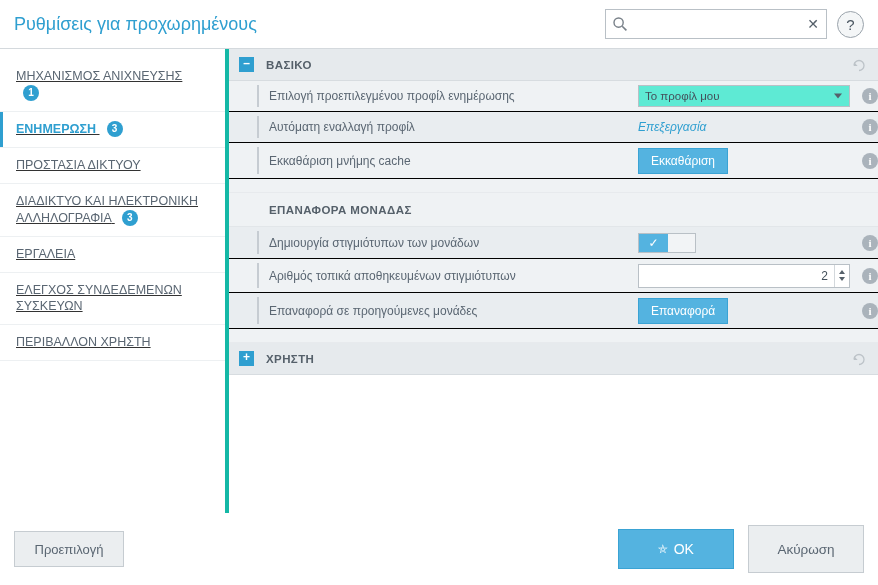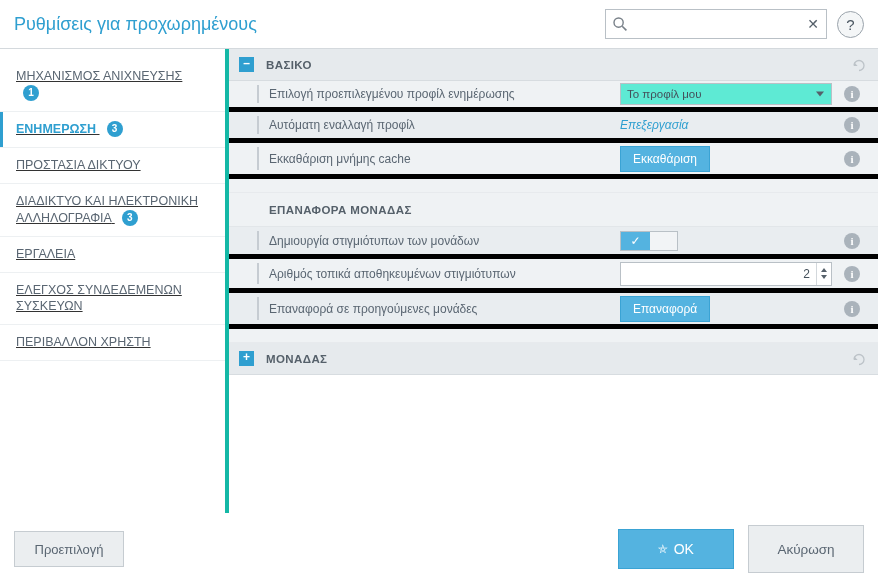--- a/index.html
+++ b/index.html
@@ -206,24 +206,24 @@
     letter-spacing: 0.4px;
     color: #55606a;
     font-weight: bold;
   }
 
   .row {
     height: 31px;
     display: flex;
     align-items: center;
     padding-left: 40px;
-    padding-right: 18px;
+    padding-right: 0;
     position: relative;
     background: #eff2f4;
-    border-bottom: 5px solid #000000;
+    border-bottom: 1px solid #000000;
   }
   .row.alt { background: #e9edf0; }
   .row .tick {
     position: absolute;
     left: 28px; top: 4px; bottom: 4px;
     width: 2px;
     background: #c6ccd2;
   }
   .row-label {
     font-size: 12px;
@@ -561,21 +561,21 @@
         <span class="control">
           <button class="btn-blue">Επαναφορά</button>
         </span>
         <span class="info-icon">i</span>
       </div>
 
       <div class="gap-row"></div>
 
       <div class="group-header">
         <span class="expander">+</span>
-        <span class="group-title">ΜΟΝΑΔΑΣ</span>
+        <span class="group-title">ΧΡΗΣΤΗ</span>
         <span class="reset-arrow">
           <svg viewBox="0 0 14 14" width="14" height="14">
             <path d="M2 7.5 A5 5 0 1 1 7 12.5" fill="none" stroke="#8b949c" stroke-width="1.3"></path>
             <path d="M2 4 L2 8 L5.6 8 Z" fill="#8b949c"></path>
           </svg>
         </span>
       </div>
 
       <div class="filler" style="height:180px"></div>
     </div>

